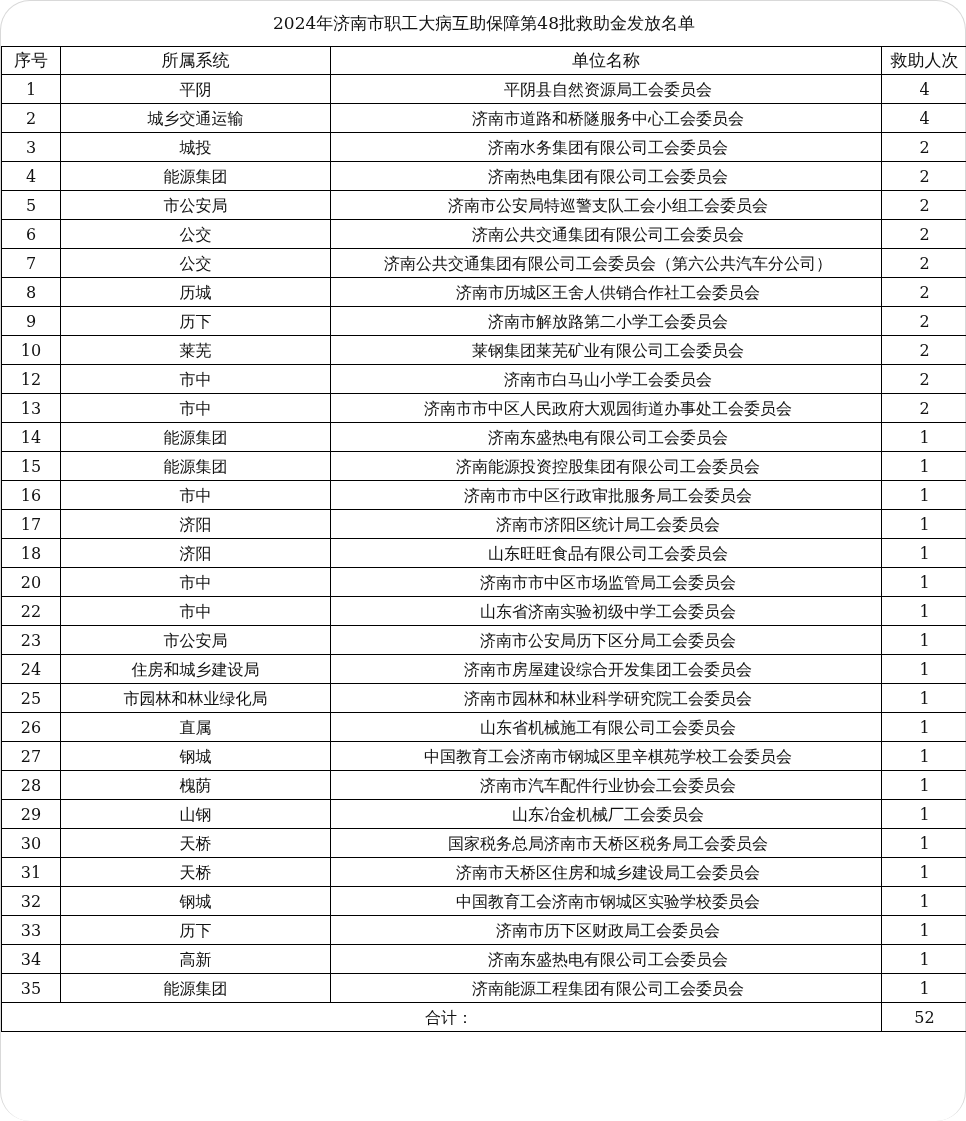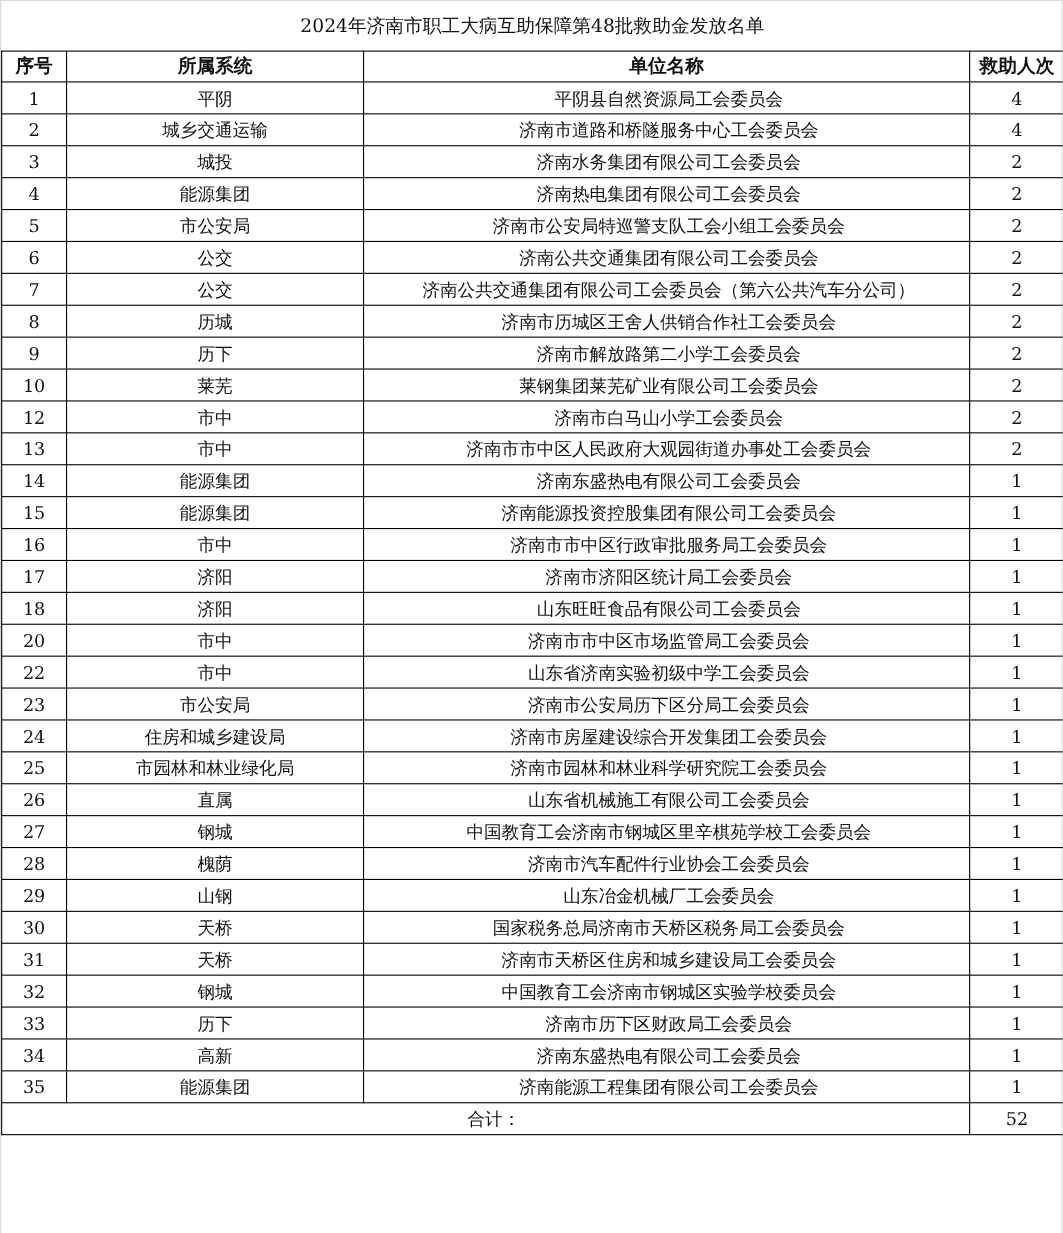--- a/index.html
+++ b/index.html
@@ -16,20 +16,21 @@
     }
     .sheet {
       position: absolute;
       left: 0;
       top: 0;
       width: 966px;
       height: 1121px;
       border-left: 1px solid #d9d9d9;
       border-top: 1px solid #d9d9d9;
       border-right: 1px solid #d9d9d9;
+      border-radius: 30px;
     }
     .title-row {
       position: absolute;
       left: 0;
       top: 0;
       width: 966px;
       height: 45px;
       display: flex;
       align-items: center;
       justify-content: center;
@@ -52,21 +53,21 @@
       border: 1.5px solid #000000;
       height: 29px;
       font-size: 16px;
       font-weight: normal;
       white-space: nowrap;
       overflow: hidden;
       line-height: 27px;
     }
     thead th {
       height: 28px;
-      font-weight: bold;
+      font-weight: normal;
       font-size: 17px;
       text-align: center;
     }
     td.idx, td.sys, td.cnt { text-align: center; }
     td.unit { text-align: center; padding-left: 4px; }
     tr.total-row td { height: 29px; }
     td.total-label { text-align: center; padding-left: 15px; }
   </style>
 </head>
 <body>

